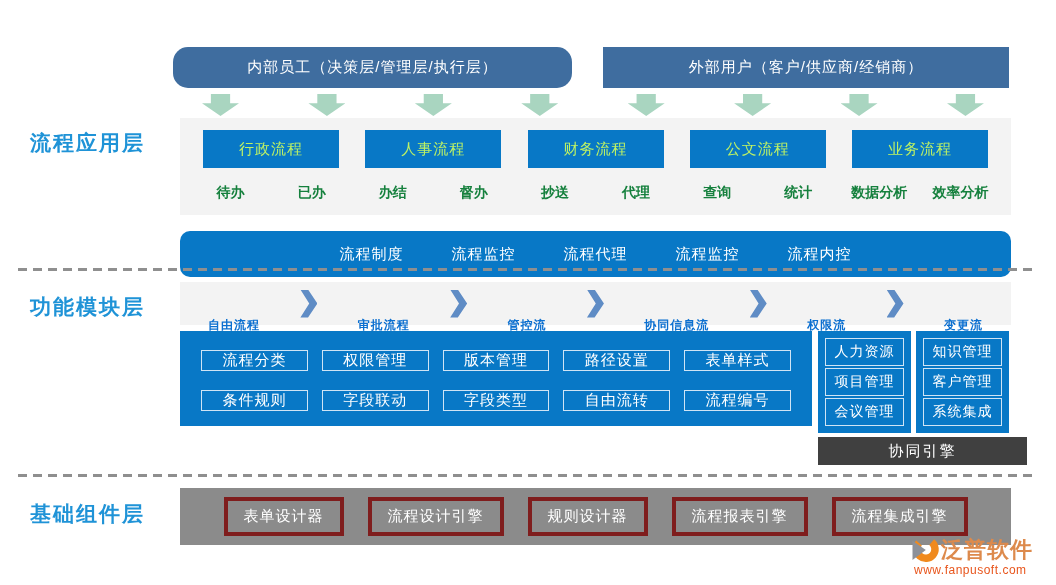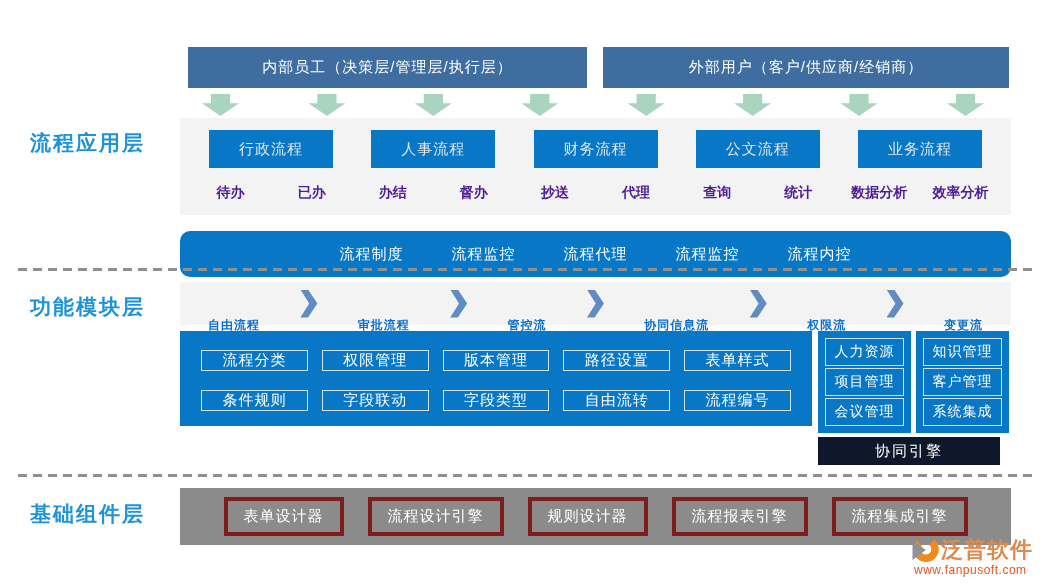--- a/index.html
+++ b/index.html
@@ -7,21 +7,21 @@
   .canvas {
     position:relative; width:1056px; height:585px; background:#ffffff;
     font-family:"Liberation Sans","DejaVu Sans",sans-serif; overflow:hidden;
   }
 
   
   .hdr {
     position:absolute; top:47px; height:41px; background:#3f6d9f; color:#ffffff;
     display:flex; align-items:center; justify-content:center; font-size:15px; letter-spacing:1px;
   }
-  .hdr-internal { left:188px; width:399px; }
+  .hdr-internal { left:173px; width:399px;border-radius:15px; }
   .hdr-external { left:603px; width:406px; }
 
   
   .arrow-row {
     position:absolute; top:94px; left:202px; width:782px;
     display:flex; justify-content:space-between;
   }
   .arrow-down {
     width:37px; height:22px; background:#a9d5c0;
     clip-path:polygon(24% 0,76% 0,76% 42%,100% 42%,50% 100%,0 42%,24% 42%);
@@ -35,26 +35,26 @@
   .ll-module { top:293px; }
   .ll-base { top:500px; }
 
   
   .app-panel {
     position:absolute; left:180px; top:118px; width:831px; height:97px; background:#f3f3f3;
   }
   .proc-row { display:flex; padding:12px 10px 0 10px; }
   .proc-cell { flex:1; display:flex; flex-direction:column; }
   .proc-btn {
-    height:38px; width:124px; margin:0 auto; background:#0878c6; color:#e5e5e5;
+    height:38px; width:136px; margin:0 auto; background:#0878c6; color:#bef264;
     display:flex; align-items:center; justify-content:center; font-size:15px; letter-spacing:1px;
   }
   .proc-subs {
     display:flex; justify-content:space-around; margin-top:16px;
-    color:#4c1d95; font-weight:bold; font-size:14px;
+    color:#15803d; font-weight:bold; font-size:14px;
   }
 
   
   .proc-bar {
     position:absolute; left:180px; top:231px; width:831px; height:46px; background:#0878c6;
     border-radius:10px; display:flex; align-items:center; justify-content:center; gap:48px;
     color:#ffffff; font-size:15px; letter-spacing:1px;
   }
 
   
@@ -94,21 +94,21 @@
     display:flex; flex-direction:column; justify-content:space-between;
     padding:7px; box-sizing:border-box;
   }
   .side-col-1 { left:818px; }
   .side-col-2 { left:916px; }
   .side-box {
     height:26px; border:1px solid #cfe4f5; color:#ffffff; font-size:14px;
     display:flex; align-items:center; justify-content:center; letter-spacing:1px;
   }
   .engine-bar {
-    position:absolute; left:818px; top:437px; width:182px; height:28px; background:#0f172a;
+    position:absolute; left:818px; top:437px; width:209px; height:28px; background:#404040;
     color:#ffffff; display:flex; align-items:center; justify-content:center;
     font-size:15px; letter-spacing:2px;
   }
 
   
   .base-bar {
     position:absolute; left:180px; top:488px; width:831px; height:57px; background:#8b8b8b;
     display:flex; align-items:center; justify-content:center; gap:24px;
   }
   .base-box {

